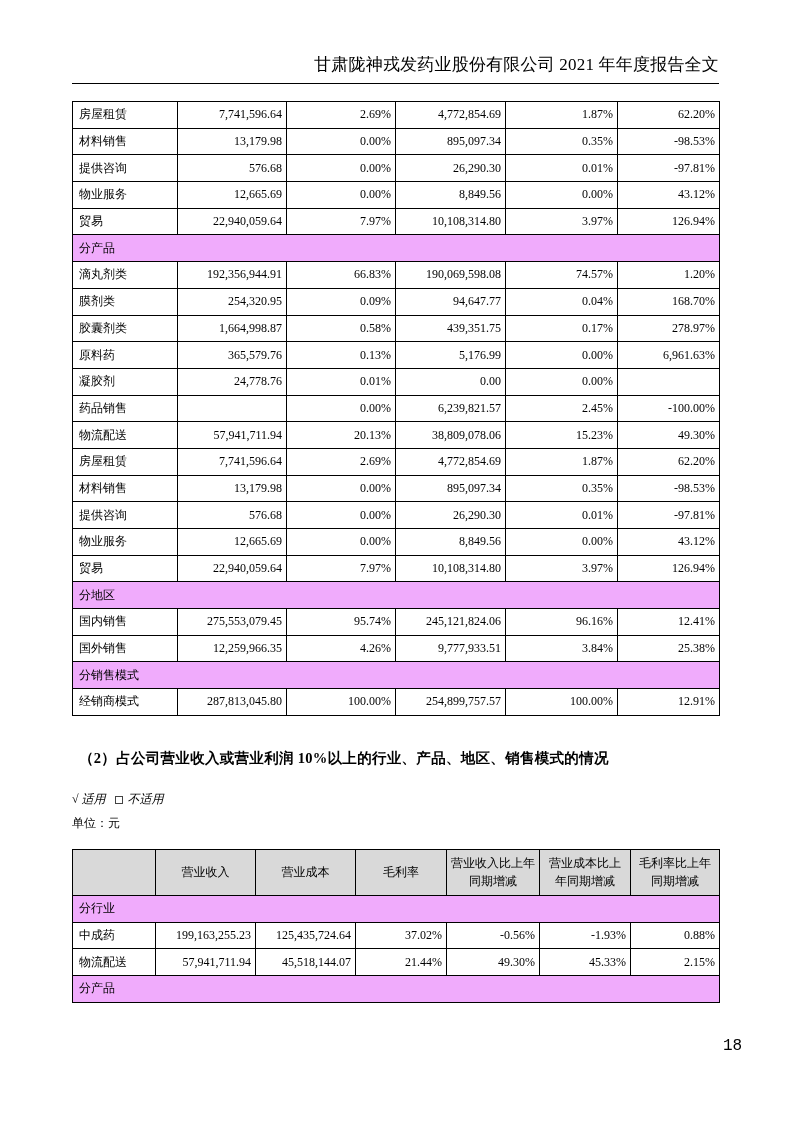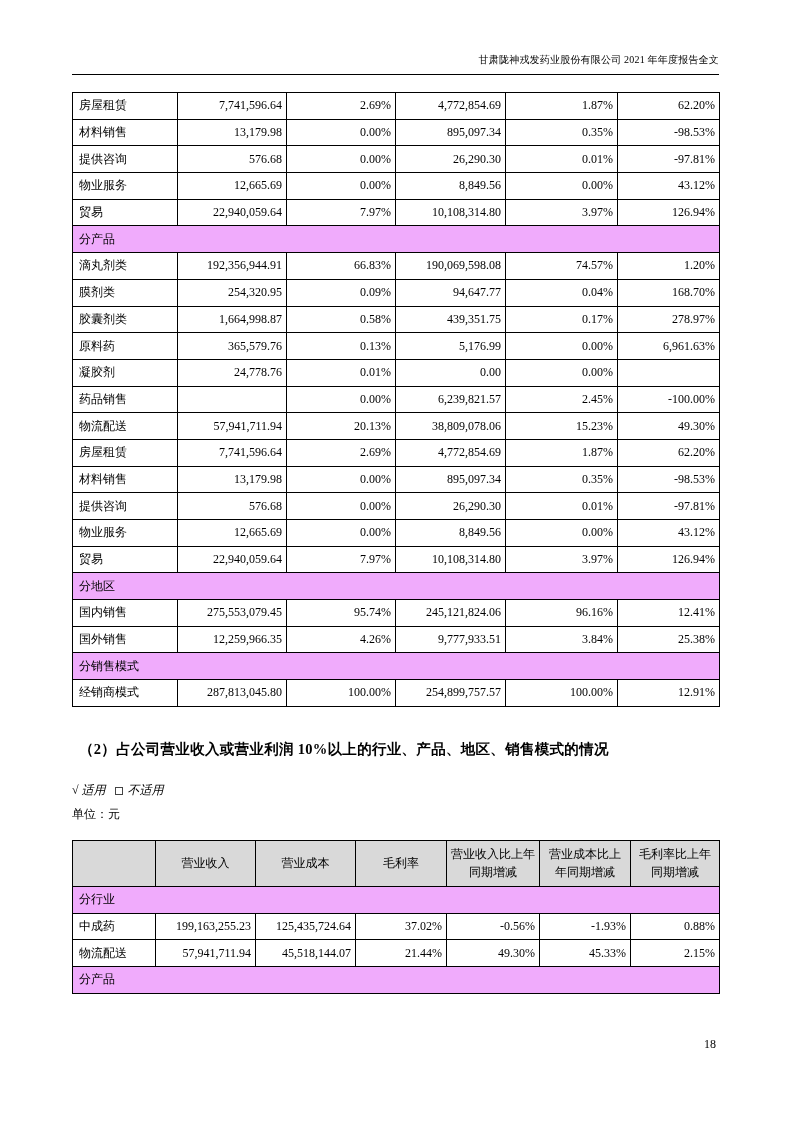--- a/index.html
+++ b/index.html
@@ -16,21 +16,21 @@
   }
   .content {
     position: absolute;
     left: 72px;
     top: 0;
     width: 647px;
   }
   .doc-header {
     padding-top: 53px;
     text-align: right;
-    font-size: 10px;
+    font-size: 17px;
     letter-spacing: 0.2px;
     padding-bottom: 7px;
     border-bottom: 1.5px solid #000;
   }
   table {
     border-collapse: collapse;
     table-layout: fixed;
     width: 647px;
     font-size: 12px;
   }
@@ -83,23 +83,24 @@
   }
   .unit-line {
     margin-top: 7px;
     text-align: left;
     font-size: 12px;
     padding-bottom: 4px;
   }
   .tbl-second { margin-top: 13px; }
   .page-number {
     position: absolute;
-    left: 704px;
+    left: 723px;
     top: 1037px;
-    font-size: 12px;
+    font-size: 16px;
+    font-family: Liberation Mono, monospace;
   }
 </style>
 </head>
 <body>
 
 <div class="page">
   <div class="content">
 
     <div class="doc-header">甘肃陇神戎发药业股份有限公司 2021 年年度报告全文</div>
 

